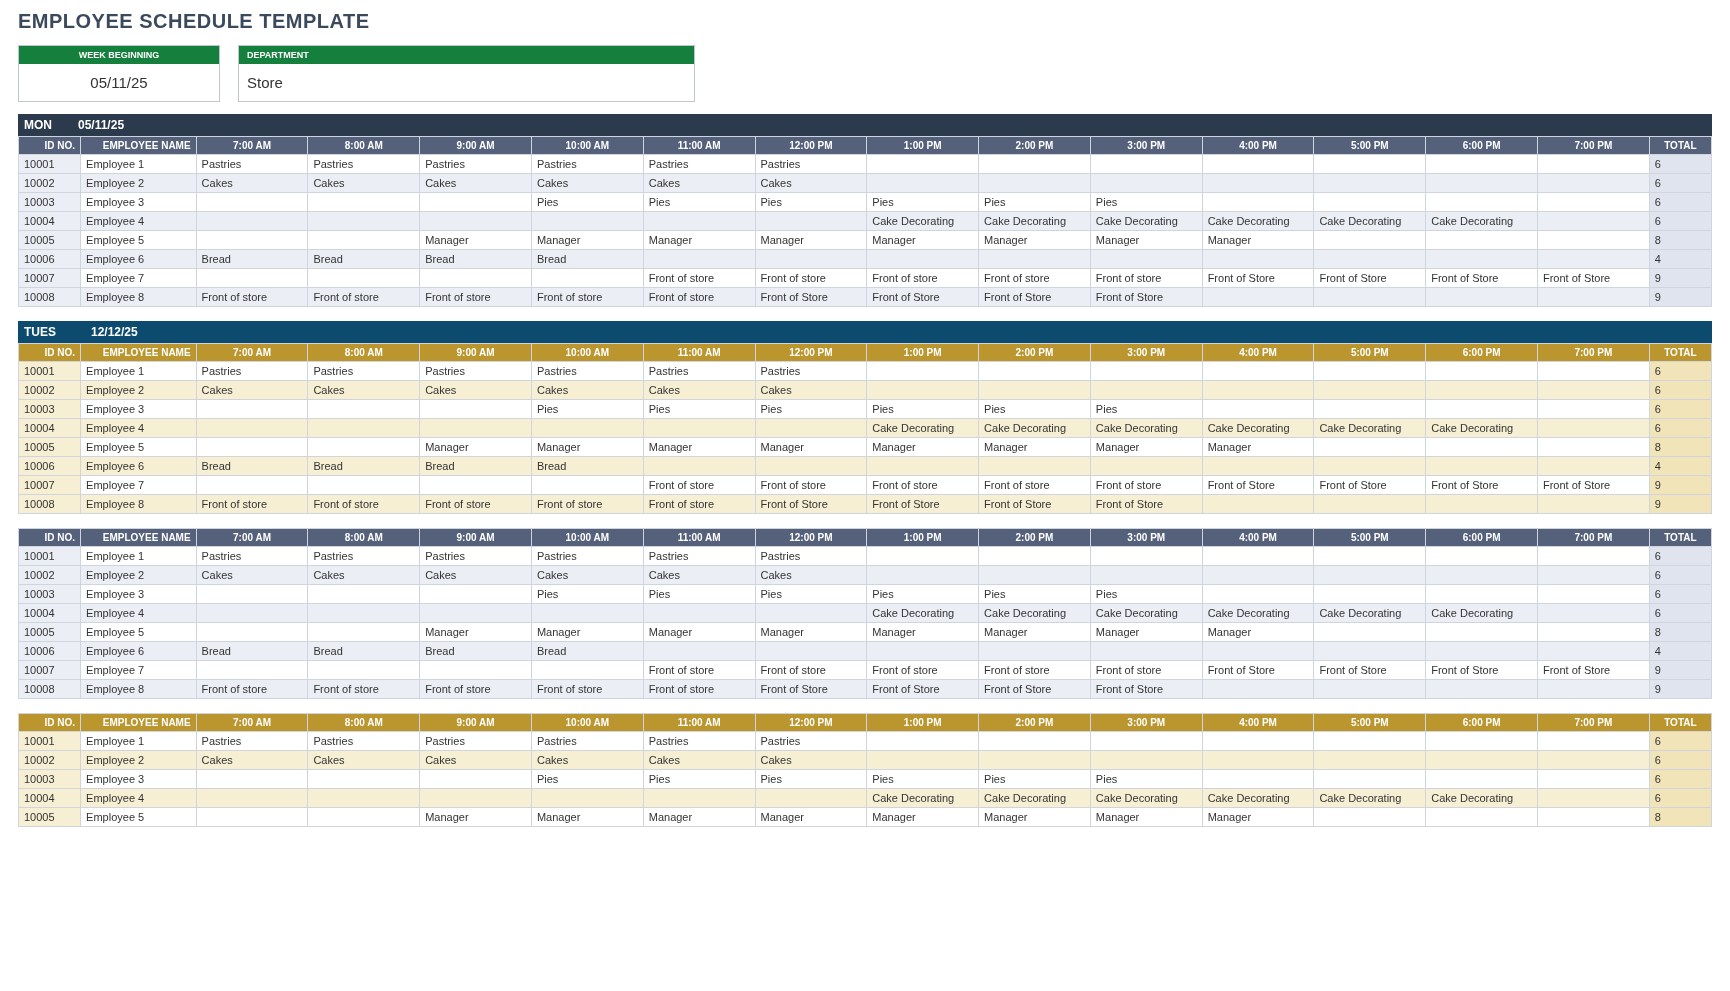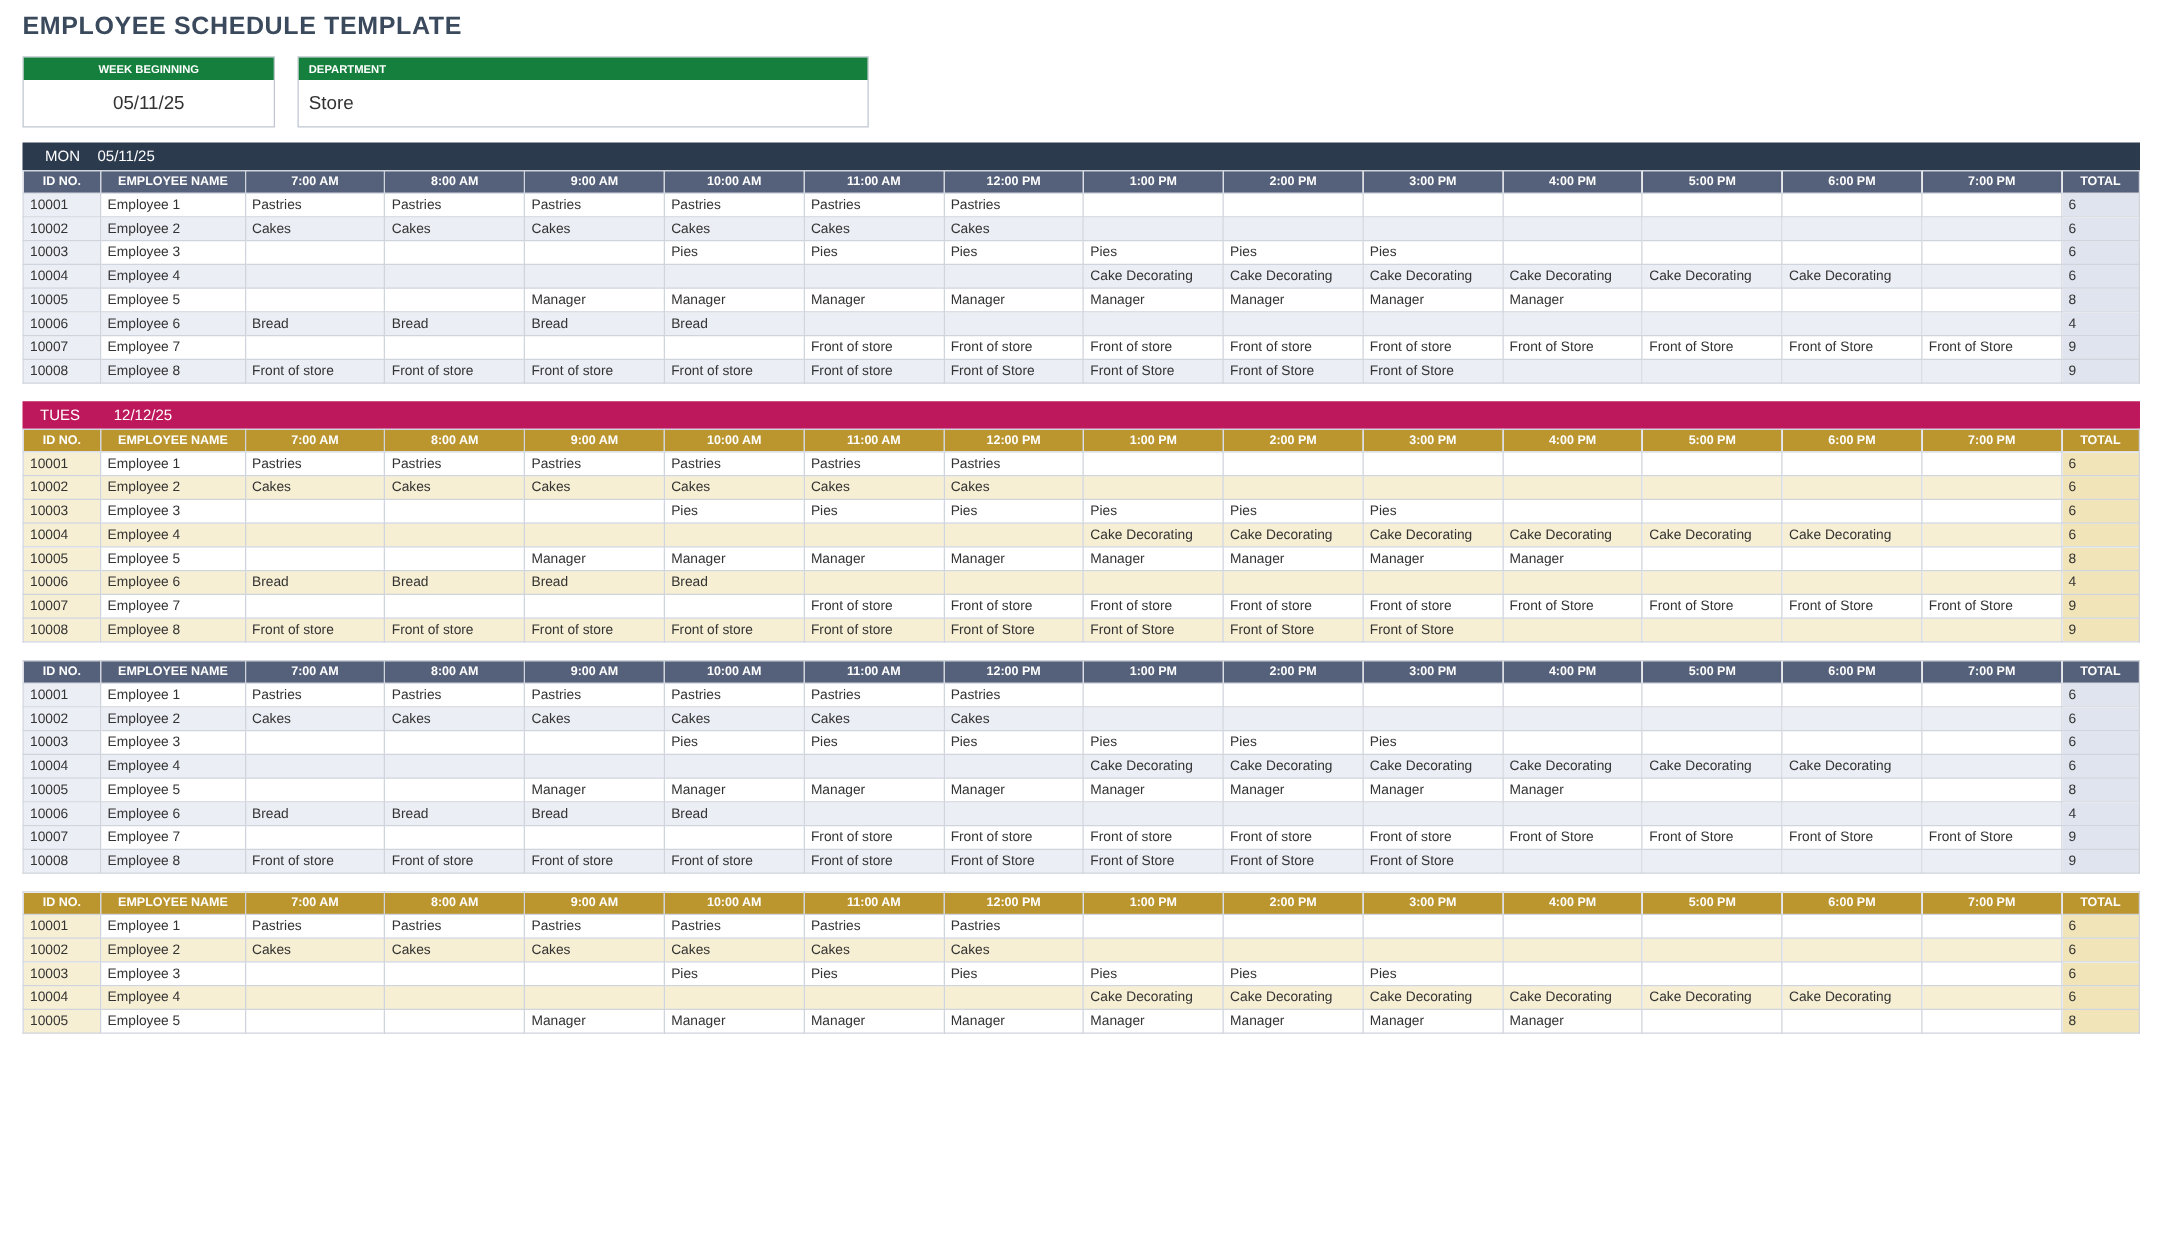--- a/index.html
+++ b/index.html
@@ -7,31 +7,31 @@
   .title{font-size:20px;font-weight:bold;color:#3a4a5c;padding:10px 0 12px 0;letter-spacing:0.5px;}
   .meta-row{display:flex;gap:18px;margin-bottom:12px;}
   .meta-box{border:1px solid #bfc6d0;background:#fff;}
   .meta-hdr{background:#15803d;color:#fff;font-size:9px;font-weight:bold;padding:4px 8px;text-align:left;}
   .meta-box.week{width:200px;}
   .meta-box.dept{width:455px;}
   .meta-box.week .meta-hdr{text-align:center;}
   .meta-val{padding:10px 8px;font-size:15px;}
   .meta-box.week .meta-val{text-align:center;}
   .day-block{margin-bottom:14px;}
-  .day-bar{background:#2c3a4e;color:#fff;font-weight:normal;font-size:12px;padding:4px 6px;display:flex;gap:14px;text-align:right;}
-  .day-bar.gold{background:#be185d;gap:27px;}
+  .day-bar{background:#2c3a4e;color:#fff;font-weight:bold;font-size:12px;padding:4px 6px;display:flex;gap:14px;}
+  .day-bar.gold{background:#0c4a6e;gap:27px;}
   .day-bar span:first-child{width:40px;}
   table{width:100%;border-collapse:collapse;table-layout:fixed;}
   th,td{border:1px solid #d0d4dc;padding:3px 5px;white-space:nowrap;overflow:hidden;text-overflow:ellipsis;font-size:11px;}
   th{font-size:10px;font-weight:bold;color:#fff;text-align:center;}
   .hd-blue th{background:#55617a;}
   .hd-gold th{background:#bb962e;}
   col.id{width:50px;}col.nm{width:93px;}col.hr{width:90px;}col.tot{width:50px;}
   td.id,td.tot{text-align:left;}
-  th.id,th.nm{text-align:center;padding-left:5px;}
+  th.id,th.nm{text-align:right;padding-left:5px;}
   .alt-blue tr:nth-child(even) td{background:#ebeef4;}
   .alt-gold tr:nth-child(even) td{background:#f7efd3;}
   .tcol-blue{background:#dfe4ee!important;}
   .tcol-gold{background:#f1e4b8!important;}
   .idcol-blue{background:#ebeef4;}
   .idcol-gold{background:#f7efd3;}
 </style>
 </head>
 <body>
 

